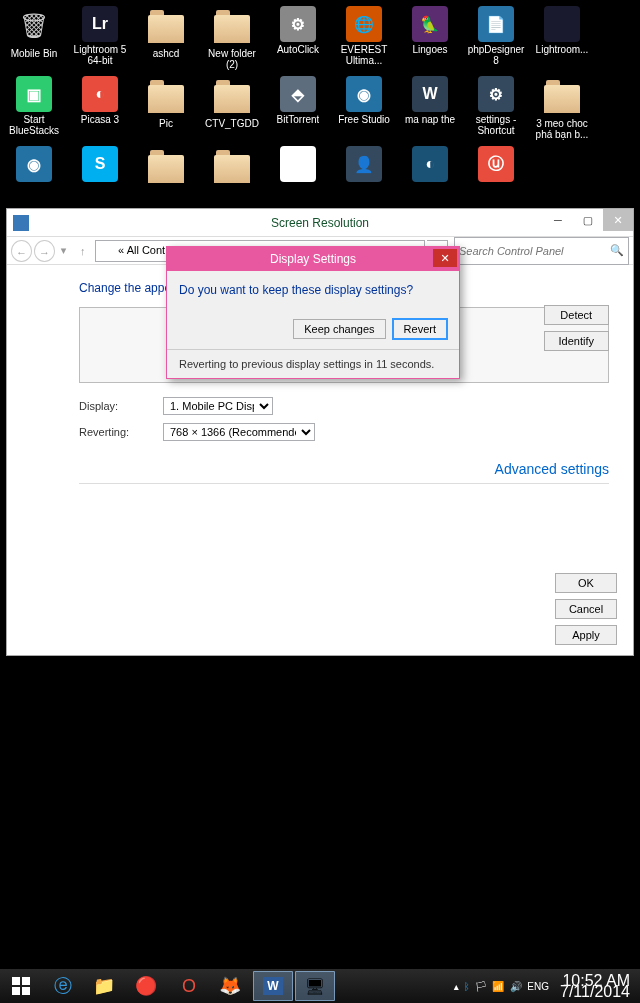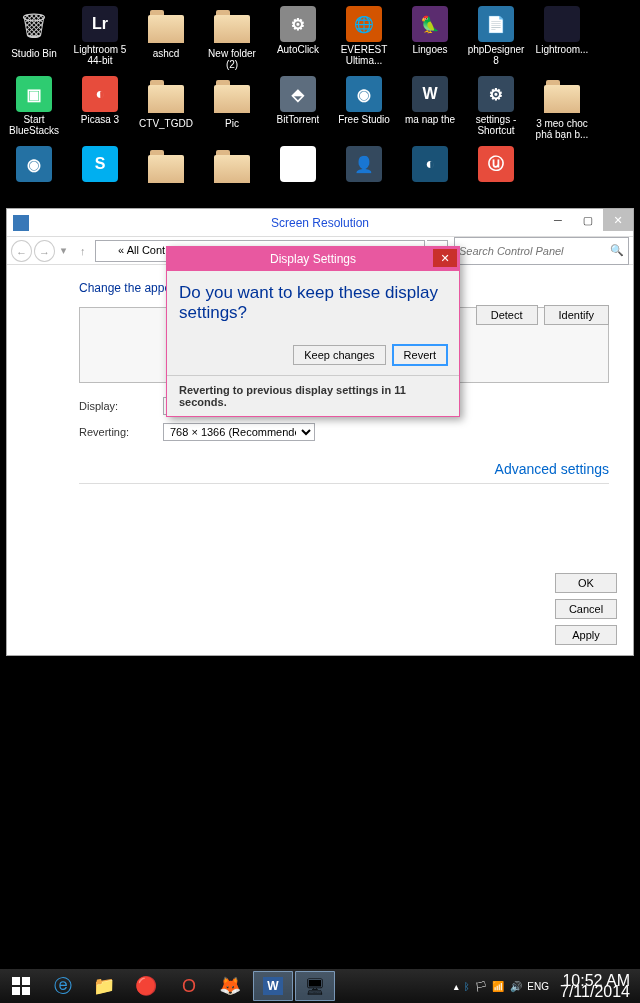--- a/index.html
+++ b/index.html
@@ -11,83 +11,83 @@
   .d-icon { display: flex; flex-direction: column; align-items: center; text-align: center; color: #fff; cursor: pointer; }
   .d-icon .ico { width: 40px; height: 40px; margin: 2px 0; display:flex; align-items:center; justify-content:center; font-size:24px; }
   .d-icon .lbl { font-size: 10px; line-height: 11px; text-shadow: 1px 1px 2px #000; word-break: break-word; max-width:62px; overflow:hidden; max-height:34px;}
   .folder { background:linear-gradient(#f5deb3,#deb887); border-radius:2px 2px 0 0; width:36px; height:28px; position:relative; margin-top:6px;}
   .folder::before{content:"";position:absolute;top:-5px;left:2px;width:14px;height:5px;background:#deb887;border-radius:2px 2px 0 0;}
 
   
   .window { position: absolute; top: 208px; left: 6px; width: 628px; height: 448px; background: #fff; border: 1px solid #a9a9a9; box-shadow: 0 3px 12px rgba(0,0,0,.4); }
   .titlebar { height: 28px; background:#fff; display:flex; align-items:center; position:relative; border-bottom:1px solid #ddd;}
   .titlebar .ico-cp { width:16px; height:16px; margin:0 6px; background:#3878b8;}
-  .titlebar .title { position:absolute; left:0; right:0; text-align:center; font-size:12px; color:#1d4ed8;}
+  .titlebar .title { position:absolute; left:0; right:0; text-align:center; font-size:12px; color:#14532d;}
   .win-btns { position:absolute; right:0; top:0; display:flex;}
   .win-btn { width:30px; height:22px; display:flex; align-items:center; justify-content:center; font-size:11px; background:#fff; border:1px solid transparent; color:#333; cursor:pointer;}
   .win-btn.close { background:#c0c0c0; color:#fff;}
   
   .navbar { height:28px; display:flex; align-items:center; border-bottom:1px solid #ddd; padding:0 4px; gap:2px;}
   .nav-btn { width:22px; height:22px; border:1px solid #ccc; border-radius:50%; display:flex;align-items:center;justify-content:center;color:#999;font-size:11px;cursor:pointer;}
   .breadcrumb { flex:0 0 auto; height:22px; border:1px solid #abadb3; display:flex; align-items:center; padding:0 4px; font-size:11px; background:#fff; width:330px; overflow:hidden;}
   .breadcrumb .ico-cp{width:14px;height:14px;margin-right:4px;}
   .refresh{width:22px;height:22px;border:1px solid #abadb3;border-left:none;display:flex;align-items:center;justify-content:center;}
   .search { flex:1; height:28px; border:1px solid #abadb3; display:flex; align-items:center; margin-left:4px;}
   .search input { flex:1; border:none; outline:none; font-size:11px; padding:0 4px; font-style:italic; color:#888;}
   .search .mag { width:22px; text-align:center; color:#555;}
   
   .content { padding: 16px 24px 12px 72px; position:relative;}
   .section-title { color:#003399; font-size:12px; margin-bottom:12px;}
   .display-box { border:1px solid #bcbcbc; height:76px; margin-bottom:14px; background:#f7f7f7;}
   .form-row { display:flex; align-items:center; margin-bottom:8px; font-size:11px;}
   .form-row label { width:84px; color:#333;}
   .form-row select { font-size:11px; padding:1px 2px; border:1px solid #abadb3; background:#fff;}
-  .side-btns { position:absolute; right:24px; top:40px; display:flex; flex-direction:row; gap:6px;}
+  .side-btns { position:absolute; right:24px; top:40px; display:flex; flex-direction:column; gap:6px;}
   .side-btns button { padding:3px 14px; font-size:11px; background:#f0f0f0; border:1px solid #adadad; cursor:pointer;}
   .adv { text-align:right; margin:20px 0 6px; }
   .link { color:#0066cc; font-size:14px; cursor:pointer;}
   hr.sep{border:none;border-top:1px solid #ddd;margin:6px 0 10px;}
   .link-list .link{display:block;margin-bottom:6px;}
 
   .button-row { position:absolute; bottom:10px; right:16px; display:flex; gap:6px;flex-direction:column;}
   .button-row button { width:62px; padding:3px 0; font-size:11px; background:#f0f0f0; border:1px solid #adadad; cursor:pointer;}
 
   
   .modal { position:absolute; top:246px; left:166px; width:294px; background:#f0f0f0; border:1px solid #e858a0; box-shadow:3px 3px 8px rgba(0,0,0,.35); z-index:5;}
   .modal-title { height:24px; background:#e858a0; color:#fff; font-size:12px; text-align:center; line-height:24px; position:relative;}
   .modal-close { position:absolute; right:2px; top:2px; width:24px; height:18px; background:#c9302c; color:#fff; font-size:11px; display:flex;align-items:center;justify-content:center; cursor:pointer;}
   .modal-body { padding:12px 12px 8px;}
-  .modal-q { color:#003399; font-size:17px; margin-bottom:22px;}
+  .modal-q { color:#003399; font-size:12px; margin-bottom:22px;}
   .modal-btns { text-align:right; margin-bottom:10px;}
   .modal-btns button { font-size:11px; padding:3px 10px; background:#f0f0f0; border:1px solid #adadad; cursor:pointer; margin-left:4px;}
   .modal-btns button.focus { border:1px solid #3399ff; outline:1px solid #3399ff;}
   .modal hr { border:none; border-top:1px solid #ccc; margin:4px -12px;}
-  .modal-status { font-size:11px; color:#333; padding-top:4px;font-weight:bold;}
+  .modal-status { font-size:11px; color:#333; padding-top:4px;}
 
   
   .taskbar { position:absolute; bottom:0; left:0; width:640px; height:34px; background:linear-gradient(#2a2a2a,#101010); display:flex; align-items:center;}
   .task-btn { width:40px; height:30px; margin:2px 1px; display:flex; align-items:center; justify-content:center; border-radius:1px; cursor:pointer;}
   .task-btn.active { background:rgba(120,160,200,.4); border:1px solid rgba(160,200,240,.6);}
   .start { width:42px; height:34px; display:flex;align-items:center;justify-content:center;cursor:pointer;}
   .start svg{width:20px;height:20px;}
   .tray { margin-left:auto; display:flex; align-items:center; gap:5px; padding-right:4px; color:#fff; font-size:10px;}
   .clock { text-align:right; line-height:11px; font-size:16px; padding:0 6px;}
 </style>
 </head>
 <body>
 
 <div class="desktop">
   <div class="icon-grid" id="icon-grid">
       <div class="d-icon">
         <div class="ico" style="color: rgb(204, 204, 204);">🗑</div>
-        <div class="lbl">Studio Bin</div>
+        <div class="lbl">Mobile Bin</div>
       </div>
       <div class="d-icon">
         <div class="ico" style="background: rgb(26, 26, 46); border-radius: 4px; width: 36px; height: 36px; color: rgb(255, 255, 255); font-size: 16px; font-weight: bold;">Lr</div>
-        <div class="lbl">Lightroom 5 44-bit</div>
+        <div class="lbl">Lightroom 5 64-bit</div>
       </div>
       <div class="d-icon">
         <div class="ico">
           <div class="folder"></div>
         </div>
         <div class="lbl">ashcd</div>
       </div>
       <div class="d-icon">
         <div class="ico">
           <div class="folder"></div>
@@ -119,27 +119,27 @@
         <div class="lbl">Start BlueStacks</div>
       </div>
       <div class="d-icon">
         <div class="ico" style="background: rgb(231, 76, 60); border-radius: 4px; width: 36px; height: 36px; color: rgb(255, 255, 255); font-size: 16px; font-weight: bold;">◐</div>
         <div class="lbl">Picasa 3</div>
       </div>
       <div class="d-icon">
         <div class="ico">
           <div class="folder"></div>
         </div>
+        <div class="lbl">Pic</div>
+      </div>
+      <div class="d-icon">
+        <div class="ico">
+          <div class="folder"></div>
+        </div>
         <div class="lbl">CTV_TGDD</div>
-      </div>
-      <div class="d-icon">
-        <div class="ico">
-          <div class="folder"></div>
-        </div>
-        <div class="lbl">Pic</div>
       </div>
       <div class="d-icon">
         <div class="ico" style="background: rgb(93, 109, 126); border-radius: 4px; width: 36px; height: 36px; color: rgb(255, 255, 255); font-size: 16px; font-weight: bold;">⬘</div>
         <div class="lbl">BitTorrent</div>
       </div>
       <div class="d-icon">
         <div class="ico" style="background: rgb(36, 113, 163); border-radius: 4px; width: 36px; height: 36px; color: rgb(255, 255, 255); font-size: 16px; font-weight: bold;">◉</div>
         <div class="lbl">Free Studio</div>
       </div>
       <div class="d-icon">

